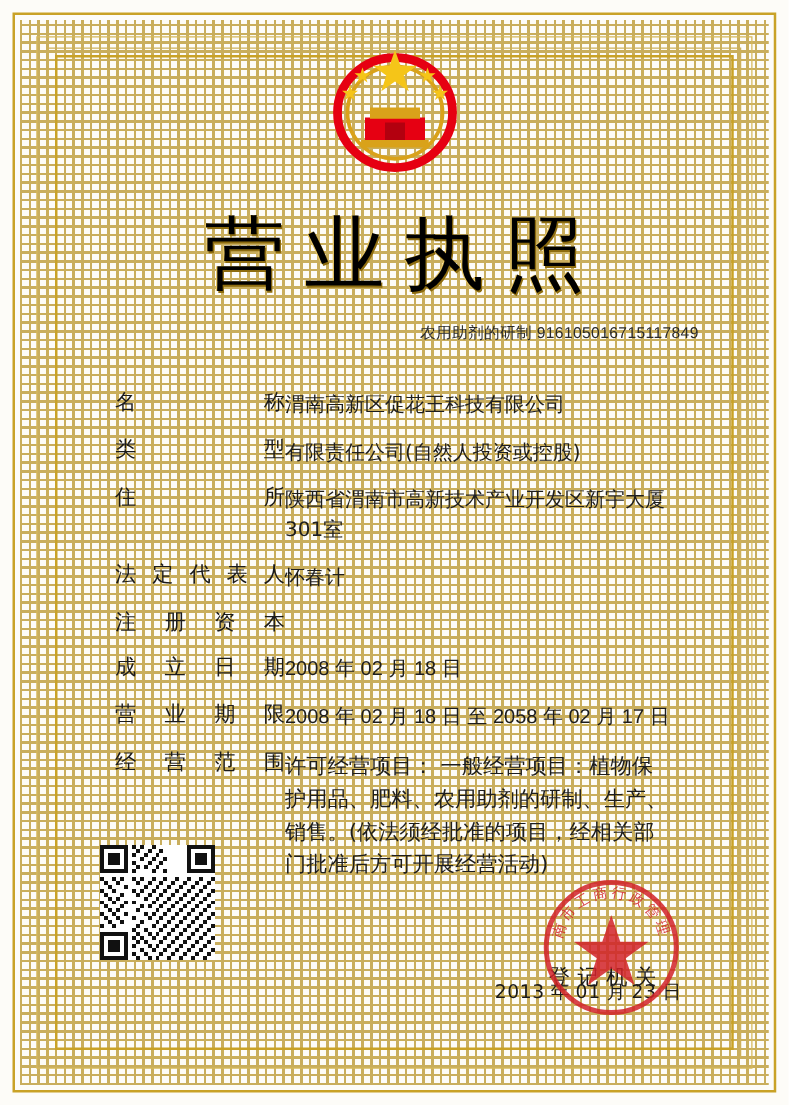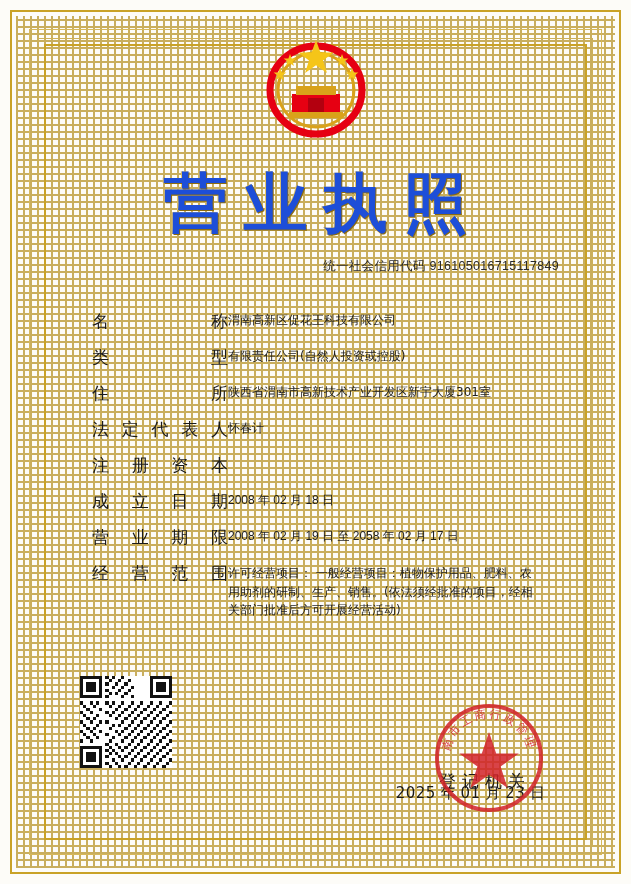--- a/index.html
+++ b/index.html
@@ -85,24 +85,24 @@
 
   
   .title {
     position: absolute;
     top: 160px;
     left: 0;
     width: 100%;
     text-align: center;
     font-family: "DejaVu Serif", serif;
     font-size: 64px;
-    font-weight: bold;
+    font-weight: normal;
     letter-spacing: 16px;
     text-indent: 16px;
-    color: #1d4ed8;
+    color: #000000;
     text-shadow: 1px 1px 0 #8d6c10, -1px 0 0 #e8c765;
     z-index: 4;
   }
 
   .credit-code {
     position: absolute;
     top: 258px;
     right: 72px;
     font-size: 12.5px;
     color: #2a2a2a;
@@ -126,28 +126,28 @@
     flex: 0 0 136px;
     font-size: 17px;
     color: #1a1a1a;
     display: flex;
     justify-content: space-between;
     letter-spacing: 0;
     font-family: "DejaVu Sans", sans-serif;
   }
   .label span { display: inline-block; }
   .value {
-    font-size: 12px;
+    font-size: 16px;
     color: #1d1d1d;
     line-height: 1.45;
     padding-top: 2px;
     font-family: "DejaVu Sans", sans-serif;
   }
   .value.small {
-    font-size: 12px;
+    font-size: 17px;
     line-height: 1.55;
     max-width: 310px;
   }
   .value.num { font-family: "Liberation Sans", sans-serif; text-align: center; }
 
   
   .qr {
     position: absolute;
     left: 80px;
     top: 676px;
@@ -227,21 +227,21 @@
       <polygon fill="#f5c518" points="60,16 64.4,28.6 77.6,28.6 67,36.4 71,49 60,41.2 49,49 53,36.4 42.4,28.6 55.6,28.6"></polygon>
       <polygon fill="#f5c518" points="34,30 35.6,34.6 40.4,34.6 36.5,37.5 38,42 34,39.2 30,42 31.5,37.5 27.6,34.6 32.4,34.6"></polygon>
       <polygon fill="#f5c518" points="24,44 25.6,48.6 30.4,48.6 26.5,51.5 28,56 24,53.2 20,56 21.5,51.5 17.6,48.6 22.4,48.6"></polygon>
       <polygon fill="#f5c518" points="86,30 87.6,34.6 92.4,34.6 88.5,37.5 90,42 86,39.2 82,42 83.5,37.5 79.6,34.6 84.4,34.6"></polygon>
       <polygon fill="#f5c518" points="96,44 97.6,48.6 102.4,48.6 98.5,51.5 100,56 96,53.2 92,56 93.5,51.5 89.6,48.6 94.4,48.6"></polygon>
     </svg>
   </div>
 
   <div class="title">营业执照</div>
 
-  <div class="credit-code">统一社会信用代码 916105016715117849</div>
+  <div class="credit-code">农用助剂的研制 916105016715117849</div>
 
   <div class="fields">
 
     <div class="row">
       <div class="label">
         <span>名</span>
         <span>称</span>
       </div>
       <div class="value">渭南高新区促花王科技有限公司</div>
     </div>
@@ -292,21 +292,21 @@
       <div class="value num">2008 年 02 月 18 日</div>
     </div>
 
     <div class="row">
       <div class="label">
         <span>营</span>
         <span>业</span>
         <span>期</span>
         <span>限</span>
       </div>
-      <div class="value num">2008 年 02 月 19 日 至 2058 年 02 月 17 日</div>
+      <div class="value num">2008 年 02 月 18 日 至 2058 年 02 月 17 日</div>
     </div>
 
     <div class="row">
       <div class="label">
         <span>经</span>
         <span>营</span>
         <span>范</span>
         <span>围</span>
       </div>
       <div class="value small">许可经营项目：   一般经营项目：植物保护用品、肥料、农用助剂的研制、生产、销售。(依法须经批准的项目，经相关部门批准后方可开展经营活动)</div>
@@ -540,21 +540,21 @@
       <path id="sealArc" d="M 18,58 A 40,40 0 0 1 98,58" fill="none"></path>
       <text font-size="11.5" fill="#d2232a" letter-spacing="2.5" font-family="'DejaVu Sans', sans-serif">
         <textPath href="#sealArc" startOffset="50%" text-anchor="middle">渭南市工商行政管理局</textPath>
       </text>
     </svg>
   </div>
 
   <div class="authority">登记机关</div>
 
   <div class="issue-date">
-    <span class="n">2025</span>
+    <span class="n">2013</span>
     <span>年</span>
     <span class="n">01</span>
     <span>月</span>
     <span class="n">23</span>
     <span>日</span>
   </div>
 
 
 
 </div>

